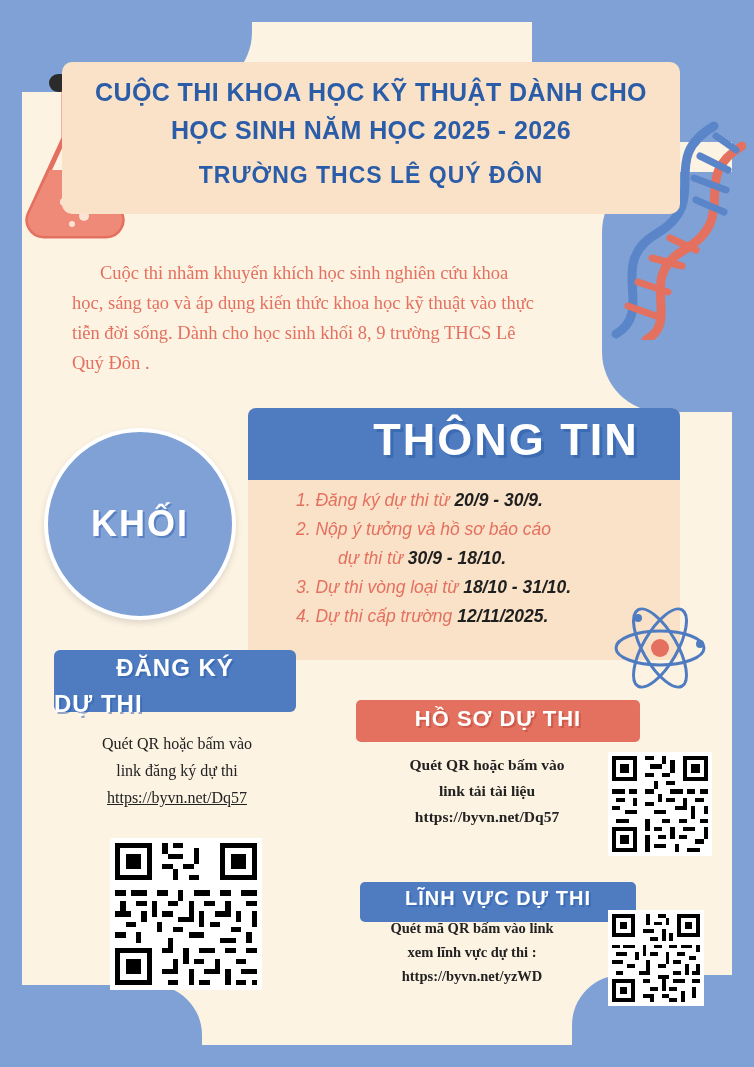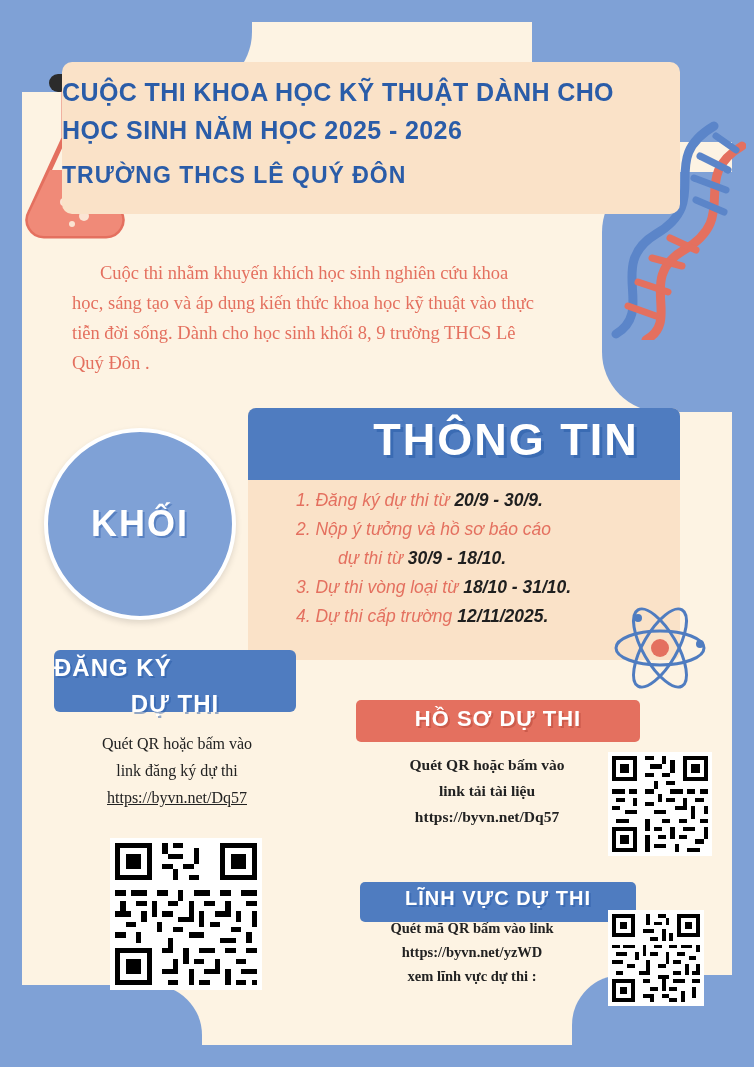--- a/index.html
+++ b/index.html
@@ -49,20 +49,21 @@
     left: 62px;
     top: 62px;
     width: 618px;
     height: 152px;
     background: #fae2c8;
     border-radius: 10px;
   }
   .header-banner .line {
     position: absolute;
     left: 0; right: 0;
+    text-align: center;
     color: #2a5ca8;
     font-weight: bold;
     letter-spacing: 0.4px;
   }
   .header-banner .l1 { top: 16px; font-size: 25px; }
   .header-banner .l2 { top: 54px; font-size: 25px; }
   .header-banner .l3 { top: 100px; font-size: 23px; letter-spacing: 1px; }
 
   
   .flask {
@@ -196,32 +197,33 @@
     width: 242px;
     height: 62px;
     background: #4f7cc0;
     border-radius: 6px;
   }
   .reg-title1 {
     position: absolute;
     left: 54px;
     top: 654px;
     width: 242px;
+    text-align: center;
     color: #ffffff;
     font-size: 24px;
     font-weight: bold;
     letter-spacing: 1px;
     text-shadow: 2px 2px 0 rgba(42,92,168,0.5);
   }
   .reg-title2 {
     position: absolute;
     left: 54px;
     top: 690px;
     width: 242px;
-    text-align: center;
+    text-align: left;
     color: #ffffff;
     font-size: 24px;
     font-weight: bold;
     letter-spacing: 1px;
     text-shadow: 2px 2px 0 rgba(42,92,168,0.5);
   }
   .reg-text {
     position: absolute;
     left: 70px;
     top: 730px;
@@ -589,22 +591,22 @@
         <rect x="19" y="23" width="3" height="1"></rect>
           <rect x="9" y="23" width="1" height="1"></rect>
       </g>
     </svg>
   </div>
 
   <div class="field-title-bar"></div>
   <div class="field-title">LĨNH VỰC DỰ THI</div>
   <div class="field-text">
     <div>Quét mã QR  bấm vào link</div>
+    <div>xem lĩnh vực  dự thi :</div>
     <div>https://byvn.net/yzWD</div>
-    <div>xem lĩnh vực  dự thi :</div>
   </div>
   <div class="qr-field">
     <svg viewBox="0 0 25 25" width="96" height="96" shape-rendering="crispEdges">
       <rect width="25" height="25" fill="#ffffff"></rect>
       <g fill="#000000">
         <rect x="1" y="1" width="6" height="1"></rect>
           <rect x="1" y="6" width="6" height="1"></rect>
         <rect x="1" y="1" width="1" height="6"></rect>
           <rect x="6" y="1" width="1" height="6"></rect>
         <rect x="3" y="3" width="2" height="2"></rect>

